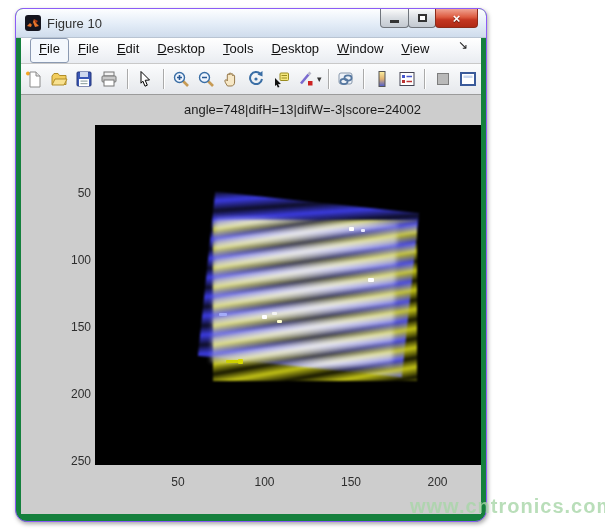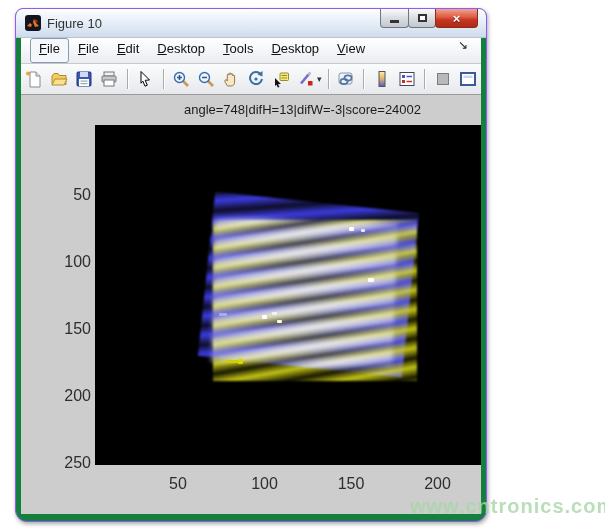--- a/index.html
+++ b/index.html
@@ -76,21 +76,21 @@
   .layer-yellow {
     left:118px; top:95px; width:204px; height:161px;
     background:repeating-linear-gradient(170deg,#161600 0px,#c2c216 9px,#161600 19px);
   }
   .layer-veil {
     left:118px; top:95px; width:182px; height:145px; transform:rotate(2deg); filter:blur(2px);
     background:repeating-linear-gradient(170deg,rgba(40,40,55,.45) 0px,rgba(255,255,255,.55) 9px,rgba(40,40,55,.45) 19px);
   }
   .marker { position:absolute; border-radius:1px; }
 
-  .tick { position:absolute; font-size:16px; color:#2e2e2e; }
+  .tick { position:absolute; font-size:12px; color:#2e2e2e; }
   .ytick { width:34px; text-align:right; }
   .xtick { width:34px; text-align:center; }
 
   
   .red-wm-glyph { position:absolute; left:485px; top:361px; width:8px; height:10px; background:#cc1122;
     clip-path:polygon(0 0,45% 0,45% 40%,100% 0,100% 35%,55% 55%,100% 100%,60% 100%,0 60%); }
   .red-wm-textbar { position:absolute; left:493px; top:366px; width:64px; height:6px; background:rgba(255,255,255,.3); filter:blur(1px); }
   .red-dash { position:absolute; top:377px; height:3px; background:#cc1122; }
 
   .green-watermark {
@@ -127,20 +127,21 @@
 
     <div class="frame-body">
 
       <div class="menubar" id="menubar">
           <span class="menu-item boxed">File</span>
           <span class="menu-item">File</span>
           <span class="menu-item">Edit</span>
           <span class="menu-item">Desktop</span>
           <span class="menu-item">Tools</span>
           <span class="menu-item">Desktop</span>
+          <span class="menu-item">Window</span>
           <span class="menu-item">View</span>
           <span class="menu-dock-arrow">↘</span>
         </div>
 
       <div class="toolbar">
         <div class="tbtn">
           <svg width="18" height="18" viewBox="0 0 18 18">
             <circle cx="3" cy="3.5" r="2" fill="#f5a623"></circle>
             <path d="M5 2 h6 l4 4 v11 H5 Z" fill="#fff" stroke="#8a8a8a"></path>
             <path d="M11 2 v4 h4" fill="#e2e2e2" stroke="#8a8a8a"></path>

